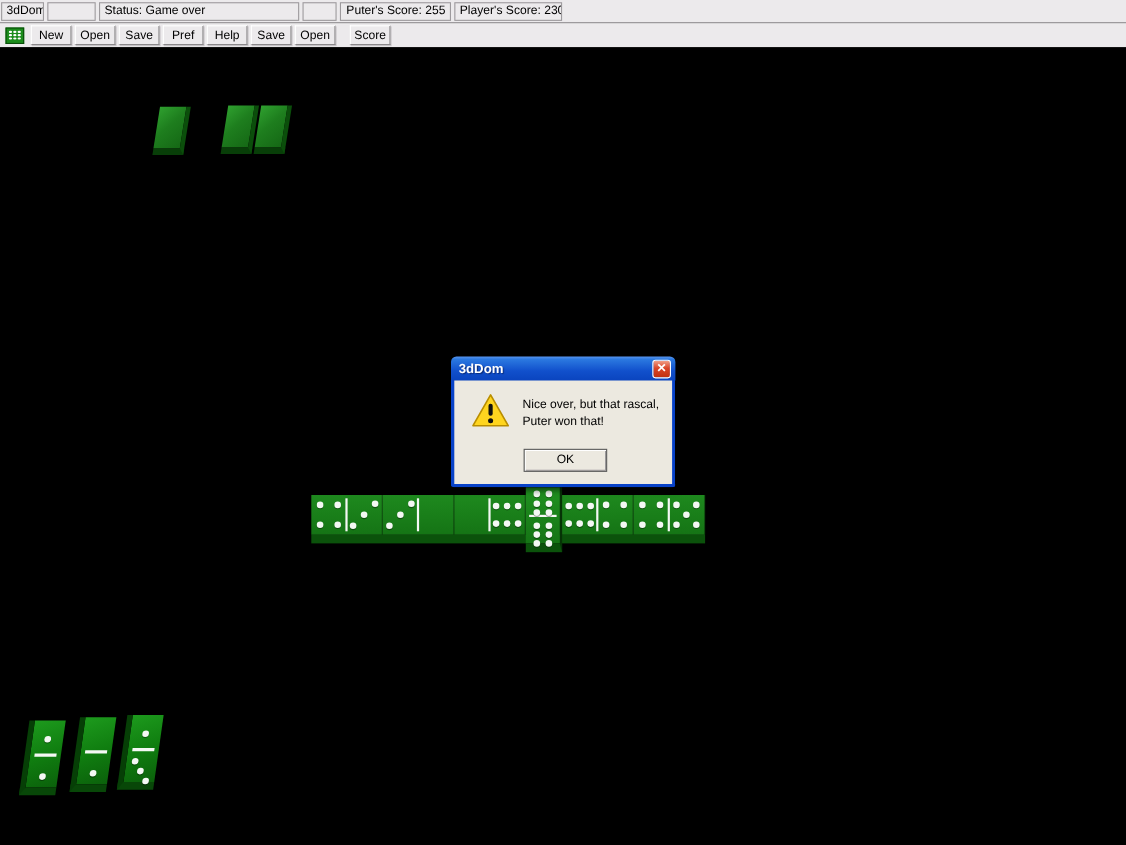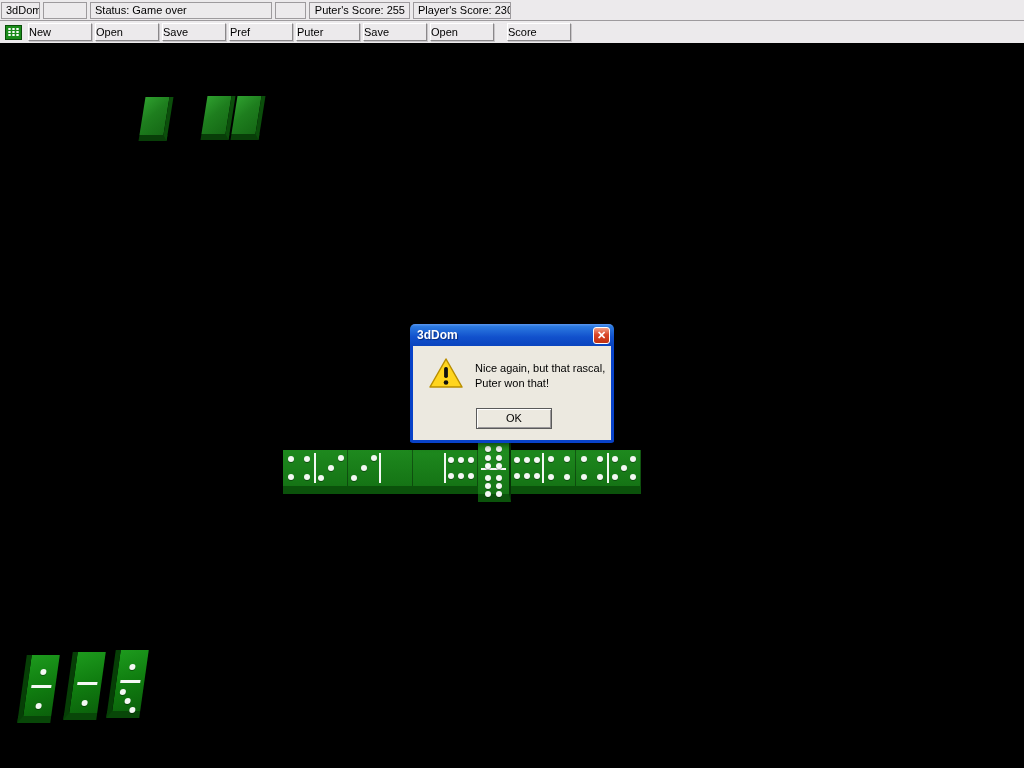--- a/index.html
+++ b/index.html
@@ -23,22 +23,22 @@
     background:#ECEAEC; display:flex; align-items:center;
   }
   .tb-icon {
     width:17px; height:15px; margin:0 6px 0 5px;
     background:#1B8C1B; border:1px solid #0A4E0A;
     display:grid; grid-template-columns:repeat(3,1fr); grid-template-rows:repeat(3,1fr);
     padding:2px; gap:1px;
   }
   .tb-icon i { background:#fff; border-radius:50%; display:block; }
   .tb-btn {
-    width:64px; height:18px; margin-right:3px;
-    background:#ECEAEC; font-size:11px; color:#000; line-height:16px;
+    width:37px; height:18px; margin-right:3px;
+    background:#ECEAEC; font-size:11px; color:#000; text-align:center; line-height:16px;
     border:1px solid; border-color:#FFFFFF #8A888A #8A888A #FFFFFF;
     box-shadow:1px 1px 0 #C9C6C9; cursor:pointer;
   }
   .tb-gap { width:10px; }
 
   
   .table-area { position:absolute; left:0; top:43px; width:1024px; height:725px; background:#000; }
 
   
   .facedown {
@@ -128,21 +128,21 @@
       <i></i>
       <i></i>
       <i></i>
       <i></i>
   </div>
   <div id="tb-buttons" style="display:flex">
       <div class="tb-btn">New</div>
       <div class="tb-btn">Open</div>
       <div class="tb-btn">Save</div>
       <div class="tb-btn">Pref</div>
-      <div class="tb-btn">Puter</div>
+      <div class="tb-btn">Help</div>
       <div class="tb-btn">Save</div>
       <div class="tb-btn">Open</div>
       <div class="tb-gap"></div>
       <div class="tb-btn">Score</div>
     </div>
 </div>
 
 <div class="table-area">
   <div id="facedown-group">
       <div class="facedown" style="left: 142px; top: 54px;"></div>
@@ -242,18 +242,18 @@
     <span class="dialog-title-text">3dDom</span>
     <span class="dialog-close">✕</span>
   </div>
   <div class="dialog-body">
     <svg class="warn-icon" width="34" height="31" viewBox="0 0 34 31">
       <polygon points="17,1 33,29 1,29" fill="#FFD51F" stroke="#B98E00" stroke-width="1.5" stroke-linejoin="round"></polygon>
       <rect x="15.1" y="9" width="3.8" height="11" rx="1.8" fill="#101010"></rect>
       <circle cx="17" cy="24.5" r="2.3" fill="#101010"></circle>
     </svg>
     <div class="dialog-msg">
-      <div>Nice again, but that rascal,</div>
+      <div>Nice over, but that rascal,</div>
       <div>Puter won that!</div>
     </div>
     <div class="ok-btn">OK</div>
   </div>
 </div>
 
 </body></html>

